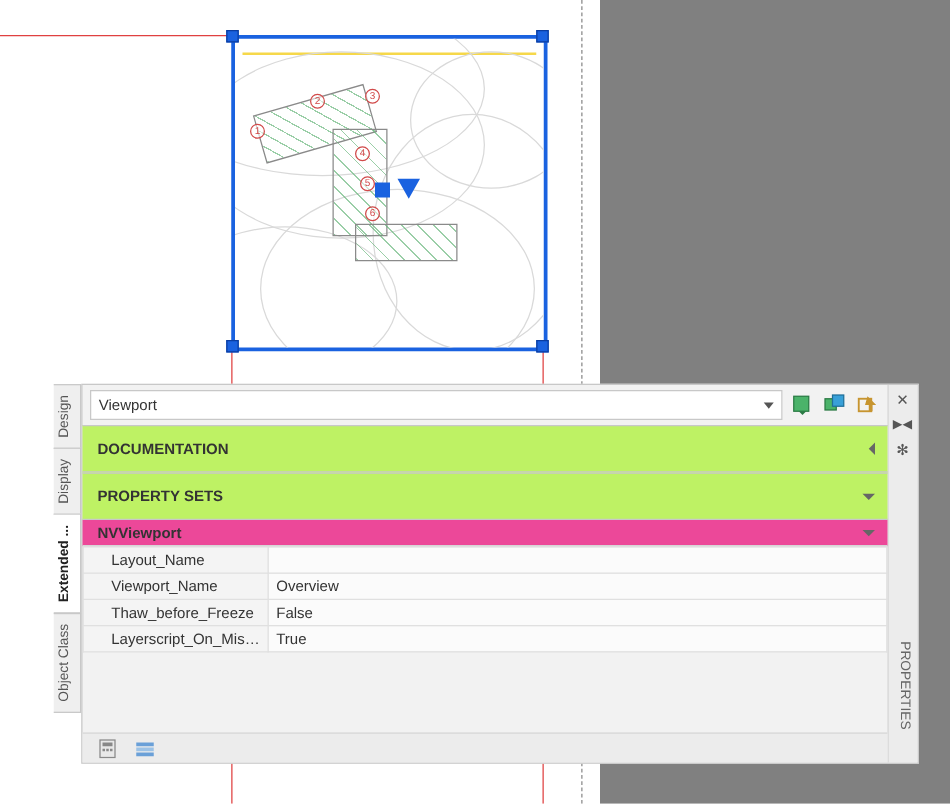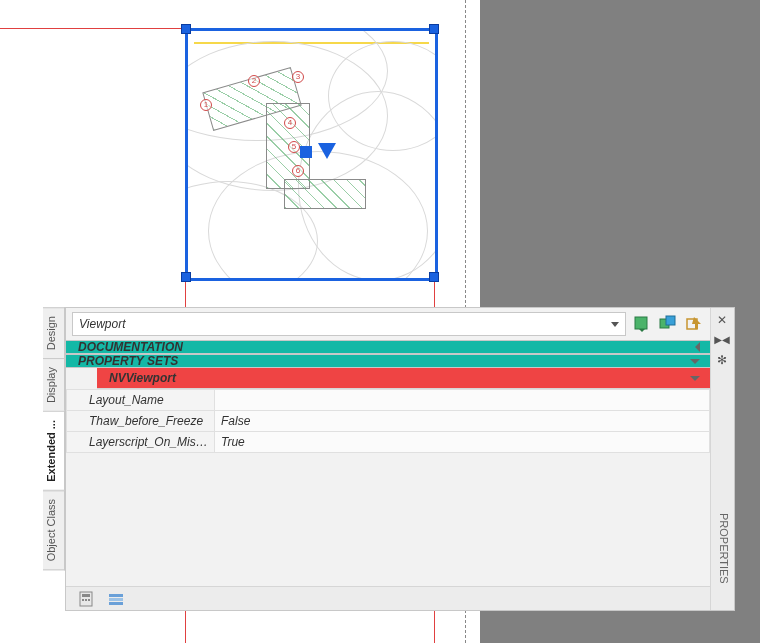--- a/index.html
+++ b/index.html
@@ -141,21 +141,21 @@
     position: absolute;
     right: 4px; bottom: 12px;
     width: 16px; height: 100px;
     color: #666;
     font-size: 11px;
     writing-mode: vertical-rl;
     text-align: center;
   }
   .palette-body {
     position: absolute;
-    left: 0; top: 0; right: 24px; bottom: 0; font-style: italic;
+    left: 0; top: 0; right: 24px; bottom: 0;
   }
   .obj-row {
     display: flex;
     align-items: center;
     height: 32px;
     padding: 4px 6px;
     gap: 6px;
   }
   .obj-select {
     flex: 1;
@@ -173,44 +173,43 @@
     border-left: 4px solid transparent;
     border-right: 4px solid transparent;
     border-top: 5px solid #555;
   }
   .tool-ico {
     width: 20px; height: 20px;
     display: flex; align-items: center; justify-content: center;
     cursor: pointer;
   }
   .section-hdr {
-    background: #14b8a6;
+    background: #bef264;
     border-top: 1px solid #c8c8c8;
     border-bottom: 1px solid #c8c8c8;
-    height: 14px;
+    height: 38px;
     display: flex;
     align-items: center;
     justify-content: space-between;
     padding: 0 10px 0 12px;
     font-weight: bold;
     color: #333;
     cursor: pointer;
   }
   .section-sub {
-    background: #ef4444;
+    background: #ec4899;
     border-bottom: 1px solid #d6d6d6;
     height: 21px;
     display: flex;
     align-items: center;
     justify-content: space-between;
     padding: 0 10px 0 12px;
     font-weight: bold;
     color: #333;
     cursor: pointer;
-    margin-left: 31px;
   }
   .chev {
     width: 0; height: 0;
     border-left: 5px solid transparent;
     border-right: 5px solid transparent;
     border-top: 5px solid #666;
   }
   .chev.left {
     border-top: 5px solid transparent;
     border-bottom: 5px solid transparent;
@@ -372,20 +371,24 @@
       <span class="chev"></span>
     </div>
 
     <table class="prop-table">
       <tbody id="prop-body">
           <tr>
             <td class="key">Layout_Name</td>
             <td></td>
           </tr>
           <tr>
+            <td class="key">Viewport_Name</td>
+            <td>Overview</td>
+          </tr>
+          <tr>
             <td class="key">Thaw_before_Freeze</td>
             <td>False</td>
           </tr>
           <tr>
             <td class="key">Layerscript_On_Missi...</td>
             <td>True</td>
           </tr>
         </tbody>
     </table>
 

